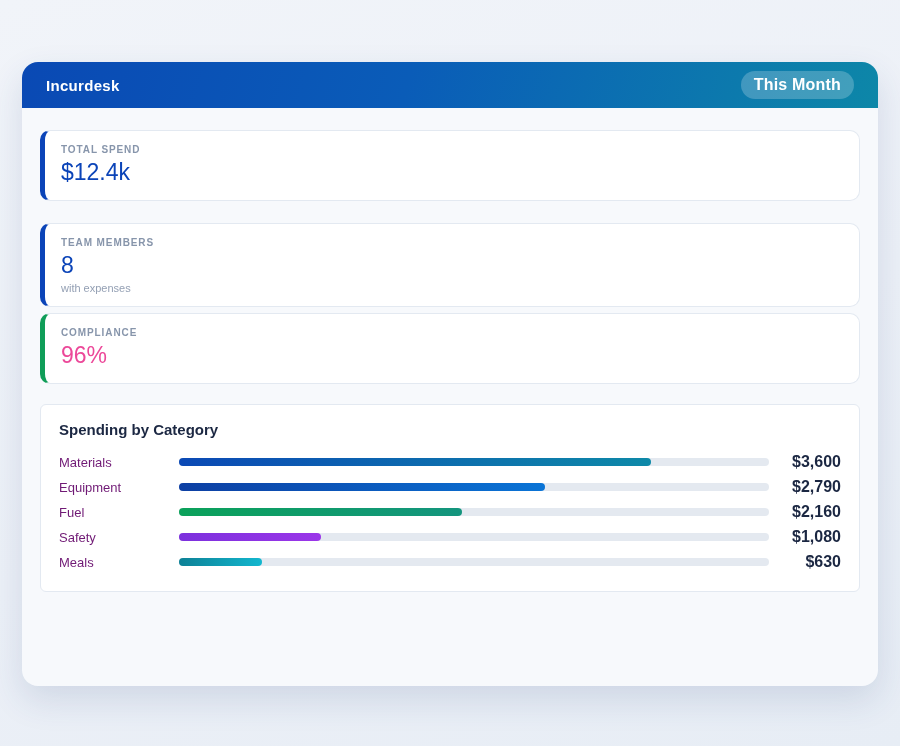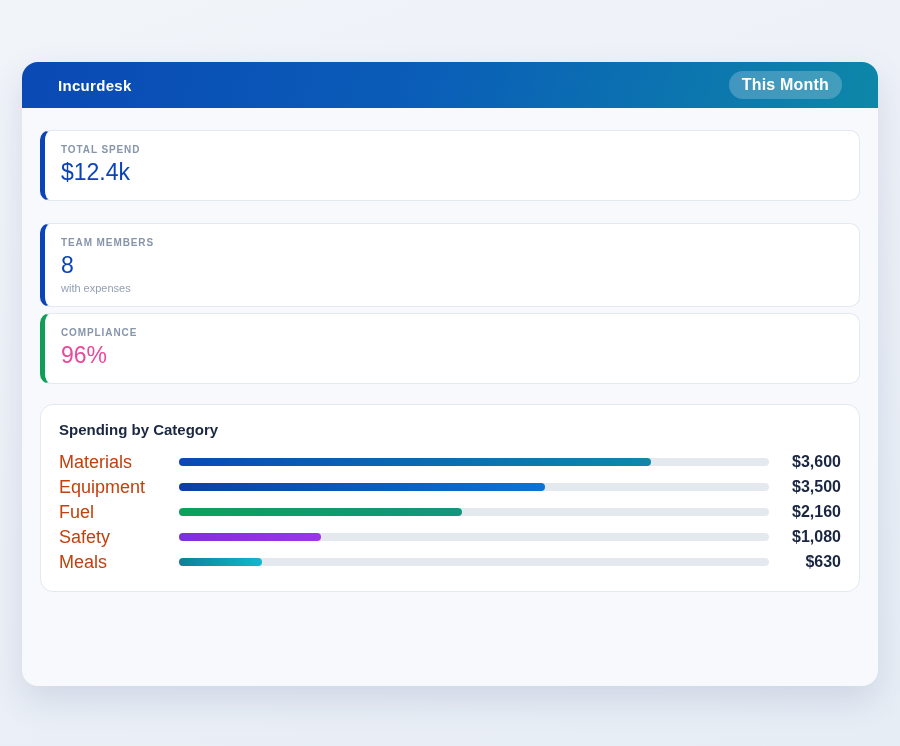--- a/index.html
+++ b/index.html
@@ -16,21 +16,21 @@
     width: 856px; height: 624px;
     background: #f7f9fc;
     border-radius: 16px;
     box-shadow: 0 14px 34px rgba(40, 70, 130, 0.14);
   }
   .app-header {
     height: 46px;
     display: flex;
     align-items: center;
     justify-content: space-between;
-    padding: 0 36px;
+    padding: 0 24px;
     background: linear-gradient(105deg, #0a49b4 0%, #0a5cb8 45%, #0d87a8 100%);
     border-radius: 16px 16px 0 0;
   }
   .app-title {
     color: #ffffff;
     font-size: 15px;
     font-weight: bold;
     letter-spacing: 0.3px;
   }
   .period-badge {
@@ -69,39 +69,39 @@
     margin-bottom: 3px;
   }
   .stat-sub {
     font-size: 11px;
     color: #94a0b4;
   }
   .stat-sub:empty { margin: 0; height: 0; }
   .spend-card {
     background: #ffffff;
     border: 1px solid #e3e9f1;
-    border-radius: 13px;
+    border-radius: 6px;
     padding: 16px 18px 16px 18px;
     margin-top: 20px;
   }
   .spend-title {
     font-size: 15px;
     font-weight: bold;
     color: #1b2742;
     margin-bottom: 12px;
   }
   .cat-row {
     display: flex;
     align-items: center;
     height: 25px;
   }
   .cat-label {
     width: 120px;
-    font-size: 18px;
-    color: #c2410c;
+    font-size: 13px;
+    color: #701a75;
   }
   .cat-track {
     flex: 1;
     height: 8px;
     border-radius: 4px;
     background: #e4e9f0;
     position: relative;
   }
   .cat-fill {
     position: absolute;
@@ -155,21 +155,21 @@
             <div class="cat-track" style="background: rgb(228, 233, 240);">
               <div class="cat-fill" style="width: 80%; background: linear-gradient(90deg, rgb(11, 73, 181), rgb(14, 137, 168));"></div>
             </div>
             <div class="cat-value">$3,600</div>
           </div>
           <div class="cat-row">
             <div class="cat-label">Equipment</div>
             <div class="cat-track" style="background: rgb(228, 233, 240);">
               <div class="cat-fill" style="width: 62%; background: linear-gradient(90deg, rgb(13, 63, 163), rgb(10, 116, 214));"></div>
             </div>
-            <div class="cat-value">$3,500</div>
+            <div class="cat-value">$2,790</div>
           </div>
           <div class="cat-row">
             <div class="cat-label">Fuel</div>
             <div class="cat-track" style="background: rgb(228, 233, 240);">
               <div class="cat-fill" style="width: 48%; background: linear-gradient(90deg, rgb(11, 161, 90), rgb(20, 149, 126));"></div>
             </div>
             <div class="cat-value">$2,160</div>
           </div>
           <div class="cat-row">
             <div class="cat-label">Safety</div>

